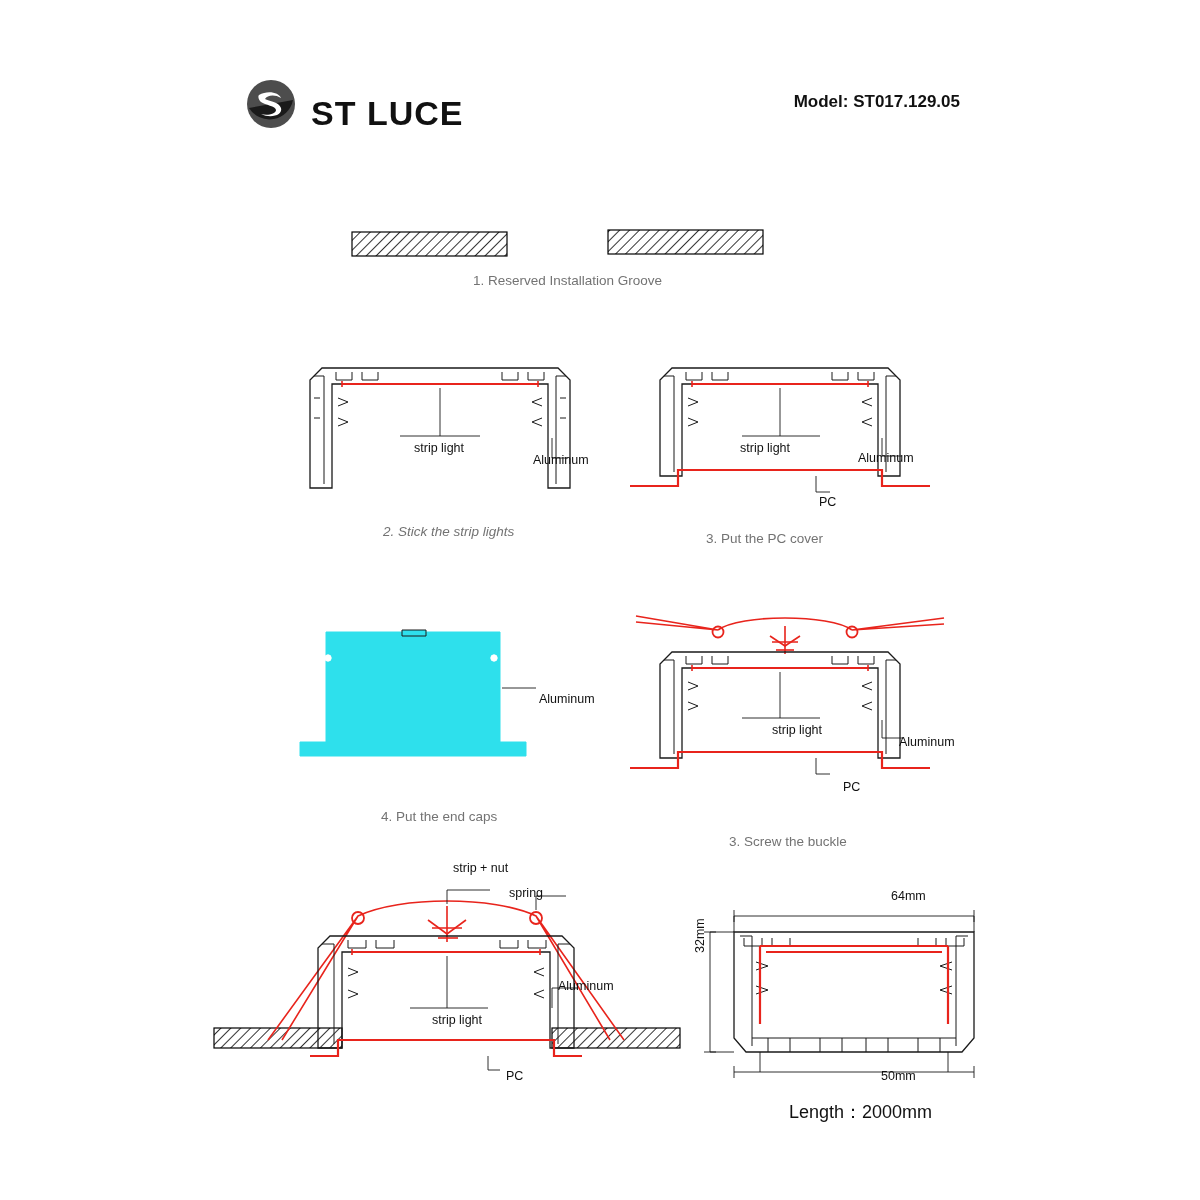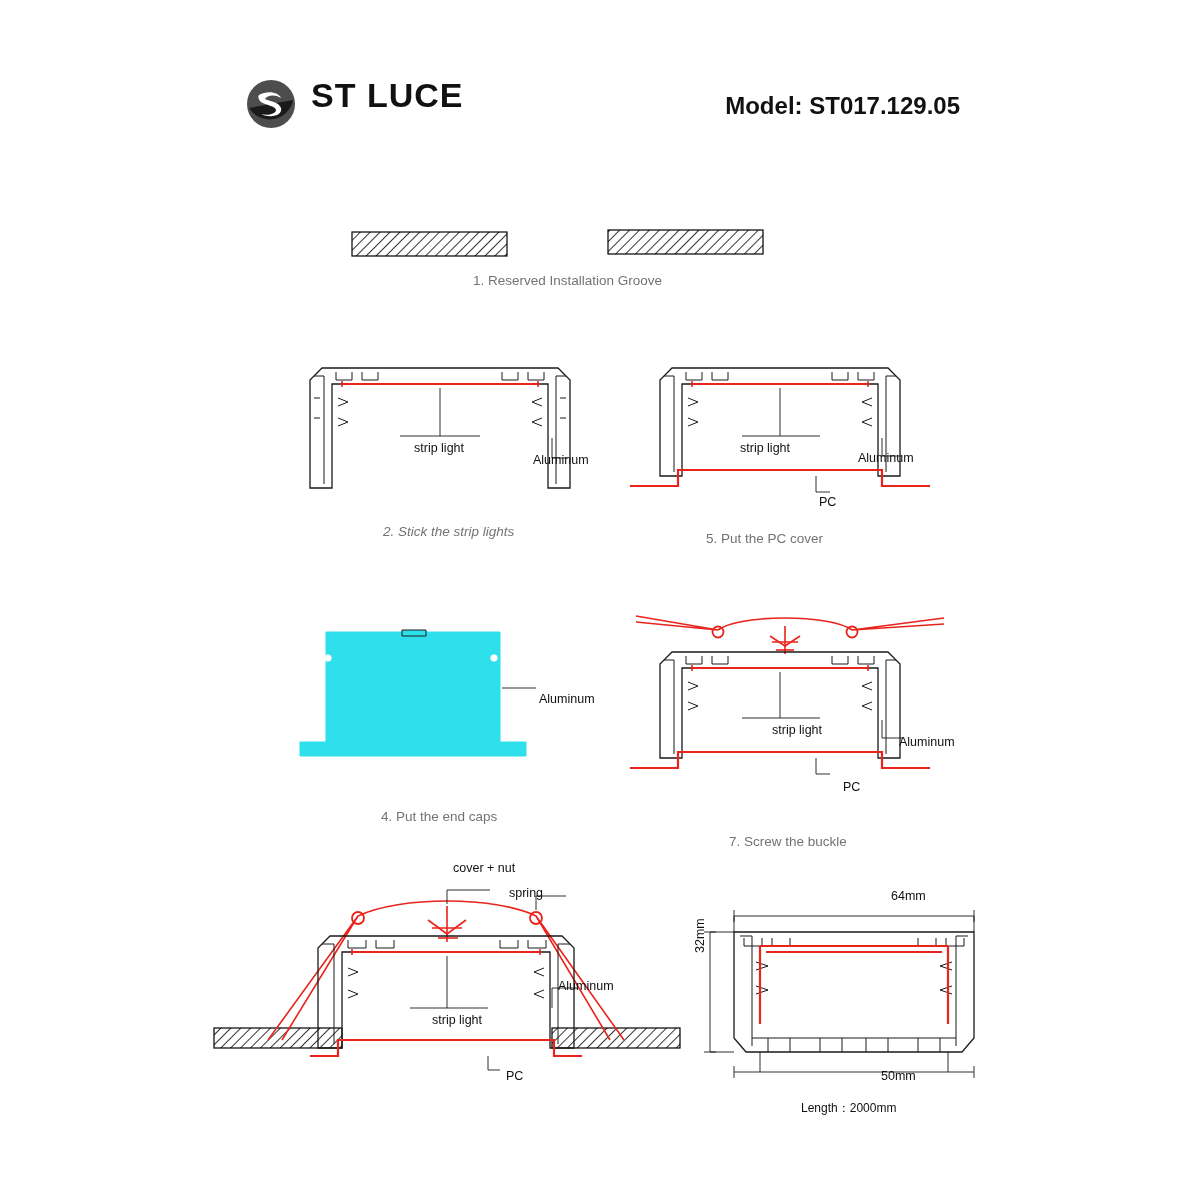--- a/index.html
+++ b/index.html
@@ -28,41 +28,41 @@
     top: 78px;
     left: 0;
     width: 1200px;
     height: 60px;
   }
   .brand {
     position: absolute;
     left: 245px;
     top: 0px;
     display: flex;
-    align-items: flex-start;
+    align-items: flex-end;
     gap: 14px;
   }
   .brand-mark {
     width: 52px;
     height: 52px;
     position: relative;
   }
   .brand-text {
     font-size: 34px;
     font-weight: bold;
     letter-spacing: 1px;
     color: #111;
     line-height: 1;
     white-space: nowrap;
   }
   .model {
     position: absolute;
     right: 240px;
     top: 14px;
-    font-size: 24px;
+    font-size: 17px;
     font-weight: bold;
     color: #111;
     white-space: nowrap;
   }
 
   
   .fig {
     position: absolute;
   }
   .caption {
@@ -166,21 +166,21 @@
       <path class="red" d="M0,128 L48,128 L48,112 L252,112 L252,128 L300,128"></path>
 
       <path class="leader" d="M150,30 L150,78 M112,78 L190,78"></path>
       <path class="leader" d="M252,80 L252,98 L272,98"></path>
       <path class="leader" d="M186,118 L186,134 L200,134"></path>
     </svg>
   </div>
   <div class="lbl" style="left:740px; top:441px;">strip light</div>
   <div class="lbl" style="left:858px; top:451px;">Aluminum</div>
   <div class="lbl" style="left:819px; top:495px;">PC</div>
-  <div class="caption" style="left:706px; top:531px;">5.  Put the PC cover</div>
+  <div class="caption" style="left:706px; top:531px;">3.  Put the PC cover</div>
 
   <div class="fig" style="left:296px; top:626px; width:300px; height:140px;">
     <svg width="300" height="140" viewBox="0 0 300 140">
       <path class="cyan" d="M30,6 L204,6 L204,116 L230,116 L230,130 L4,130 L4,116 L30,116 Z"></path>
       <path d="M106,4 L130,4 L130,10 L106,10 Z" fill="#2ee0ec" stroke="#1a1a1a" stroke-width="1"></path>
       <circle class="dot-w" cx="32" cy="32" r="3.2"></circle>
       <circle class="dot-w" cx="198" cy="32" r="3.2"></circle>
       <path class="leader" d="M206,62 L240,62"></path>
     </svg>
   </div>
@@ -214,21 +214,21 @@
       <path class="red" d="M0,162 L48,162 L48,146 L252,146 L252,162 L300,162"></path>
 
       <path class="leader" d="M150,66 L150,112 M112,112 L190,112"></path>
       <path class="leader" d="M252,114 L252,132 L274,132"></path>
       <path class="leader" d="M186,152 L186,168 L200,168"></path>
     </svg>
   </div>
   <div class="lbl" style="left:772px; top:723px;">strip light</div>
   <div class="lbl" style="left:899px; top:735px;">Aluminum</div>
   <div class="lbl" style="left:843px; top:780px;">PC</div>
-  <div class="caption" style="left:729px; top:834px;">7.  Screw the buckle</div>
+  <div class="caption" style="left:729px; top:834px;">3.  Screw the buckle</div>
 
   <div class="fig" style="left:200px; top:880px; width:440px; height:200px;">
     <svg width="440" height="200" viewBox="0 0 440 200">
 
       <rect class="hatch-rect" x="14" y="148" width="128" height="20"></rect>
       <rect class="hatch-rect" x="352" y="148" width="128" height="20"></rect>
 
       <path class="red-thin" d="M158,36 L68,160 M158,36 L82,160"></path>
       <path class="red-thin" d="M336,36 L424,160 M336,36 L410,160"></path>
       <path class="red-thin" d="M158,36 C200,16 294,16 336,36"></path>
@@ -252,21 +252,21 @@
 
       <path class="red" d="M110,176 L138,176 L138,160 L354,160 L354,176 L382,176"></path>
 
       <path class="leader" d="M247,76 L247,128 M210,128 L288,128"></path>
       <path class="leader" d="M352,128 L352,108 L378,108"></path>
       <path class="leader" d="M288,176 L288,190 L300,190"></path>
       <path class="leader" d="M247,24 L247,10 L290,10"></path>
       <path class="leader" d="M336,30 L336,16 L366,16"></path>
     </svg>
   </div>
-  <div class="lbl" style="left:453px; top:861px;">cover + nut</div>
+  <div class="lbl" style="left:453px; top:861px;">strip + nut</div>
   <div class="lbl" style="left:509px; top:886px;">spring</div>
   <div class="lbl" style="left:432px; top:1013px;">strip light</div>
   <div class="lbl" style="left:558px; top:979px;">Aluminum</div>
   <div class="lbl" style="left:506px; top:1069px;">PC</div>
 
   <div class="fig" style="left:690px; top:886px; width:300px; height:220px;">
     <svg width="300" height="220" viewBox="0 0 300 220">
 
       <path class="dim" d="M44,30 L284,30"></path>
       <path class="dim" d="M44,24 L44,36 M284,24 L284,36"></path>
@@ -291,15 +291,15 @@
       <path class="metal-thin" d="M62,152 L266,152"></path>
 
       <path class="red" d="M70,60 L70,138 M258,60 L258,138"></path>
       <path class="red" d="M70,60 L258,60"></path>
       <path class="red" d="M76,66 L252,66"></path>
     </svg>
   </div>
   <div class="lbl" style="left:864px; top:889px;margin-left:27px;">64mm</div>
   <div class="lbl" style="left:693px; top:953px; transform:rotate(-90deg); transform-origin:left top;">32mm</div>
   <div class="lbl" style="left:881px; top:1069px;">50mm</div>
-  <div class="lbl" style="left:789px; top:1100px; font-size:12px;margin-left:12px;">Length：2000mm</div>
+  <div class="lbl" style="left:789px; top:1100px; font-size:18px;">Length：2000mm</div>
 
 </div>
 
 </body></html>

